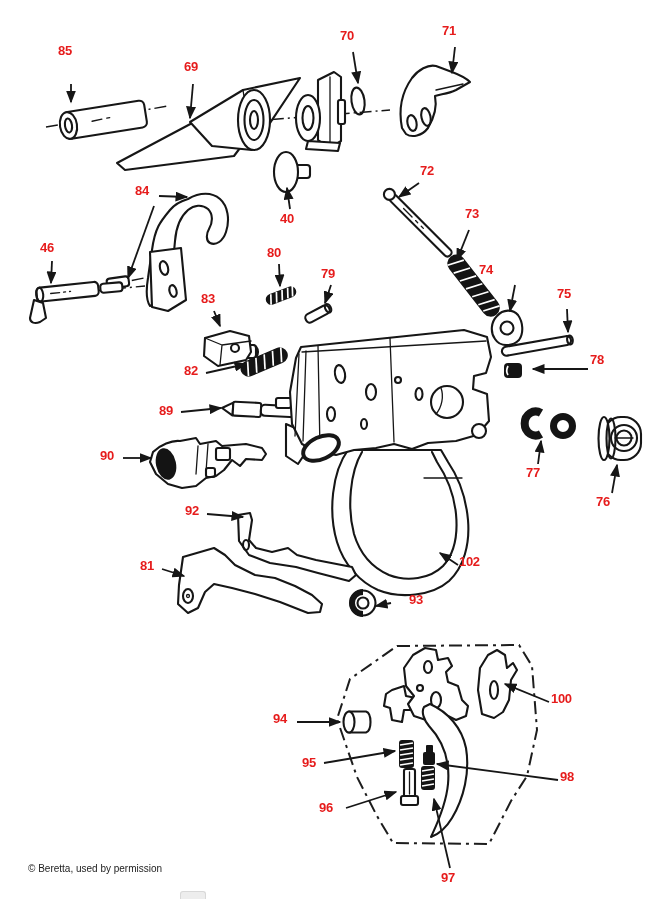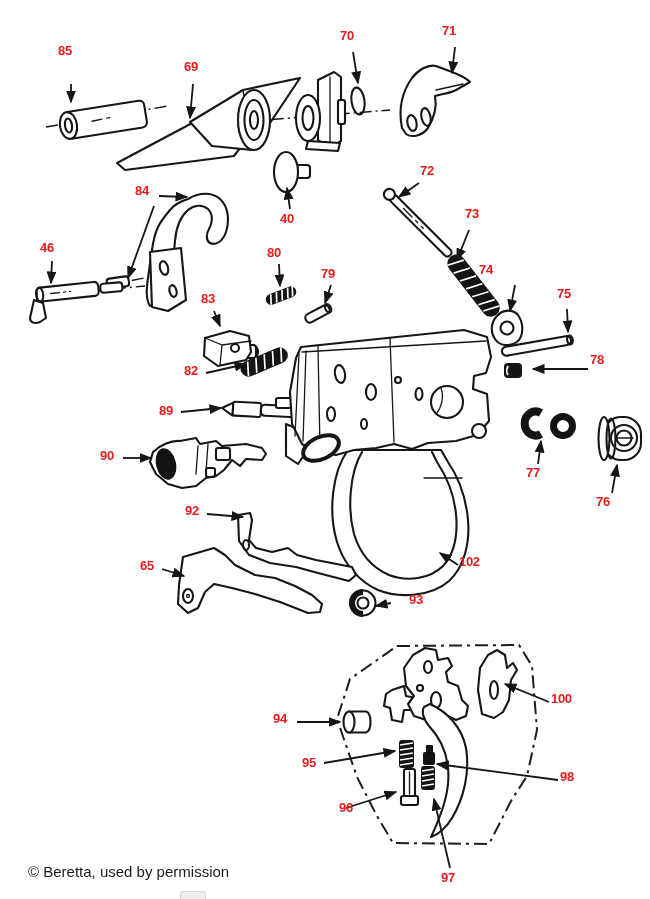--- a/index.html
+++ b/index.html
@@ -11,21 +11,21 @@
     position:relative;width:650px;height:899px;background:#fff;overflow:hidden;
     font-family:"Liberation Sans",sans-serif;
   }
   .art{position:absolute;left:0;top:0;}
   .callout{
     position:absolute;color:var(--callout);
     font-size:13px;font-weight:700;line-height:1;letter-spacing:-0.3px;
     white-space:nowrap;user-select:none;
   }
   .copyright{
-    position:absolute;left:28px;top:863px;font-size:15px;color:#1c1c1c;
+    position:absolute;left:28px;top:863px;font-size:10px;color:#1c1c1c;
   }
   .stub{
     position:absolute;left:180px;top:891px;width:24px;height:8px;
     background:#ededed;border:1px solid #d8d8d8;border-bottom:none;
     border-radius:3px 3px 0 0;
   }
   svg .p{stroke:var(--line);stroke-width:2.1;stroke-linejoin:round;stroke-linecap:round;fill:none;}
   svg .w{fill:#fff;}
   svg .d{fill:#141414;stroke:none;}
   svg .coil{stroke:#fff;stroke-width:1.7;fill:none;}
@@ -374,26 +374,26 @@
   <div class="callout" style="left:135px;top:184px">84</div>
   <div class="callout" style="left:40px;top:241px">46</div>
   <div class="callout" style="left:280px;top:212px">40</div>
   <div class="callout" style="left:267px;top:246px">80</div>
   <div class="callout" style="left:321px;top:267px">79</div>
   <div class="callout" style="left:201px;top:292px">83</div>
   <div class="callout" style="left:184px;top:364px">82</div>
   <div class="callout" style="left:159px;top:404px">89</div>
   <div class="callout" style="left:100px;top:449px">90</div>
   <div class="callout" style="left:185px;top:504px">92</div>
-  <div class="callout" style="left:140px;top:559px">65</div>
+  <div class="callout" style="left:140px;top:559px">81</div>
   <div class="callout" style="left:409px;top:593px">93</div>
   <div class="callout" style="left:459px;top:555px">102</div>
   <div class="callout" style="left:273px;top:712px">94</div>
   <div class="callout" style="left:302px;top:756px">95</div>
-  <div class="callout" style="left:339px;top:801px">96</div>
+  <div class="callout" style="left:319px;top:801px">96</div>
   <div class="callout" style="left:441px;top:871px">97</div>
   <div class="callout" style="left:560px;top:770px">98</div>
   <div class="callout" style="left:551px;top:692px">100</div>
 
   <div class="copyright">© Beretta, used by permission</div>
 
   <div class="stub"></div>
 </div>
 
 </body></html>

